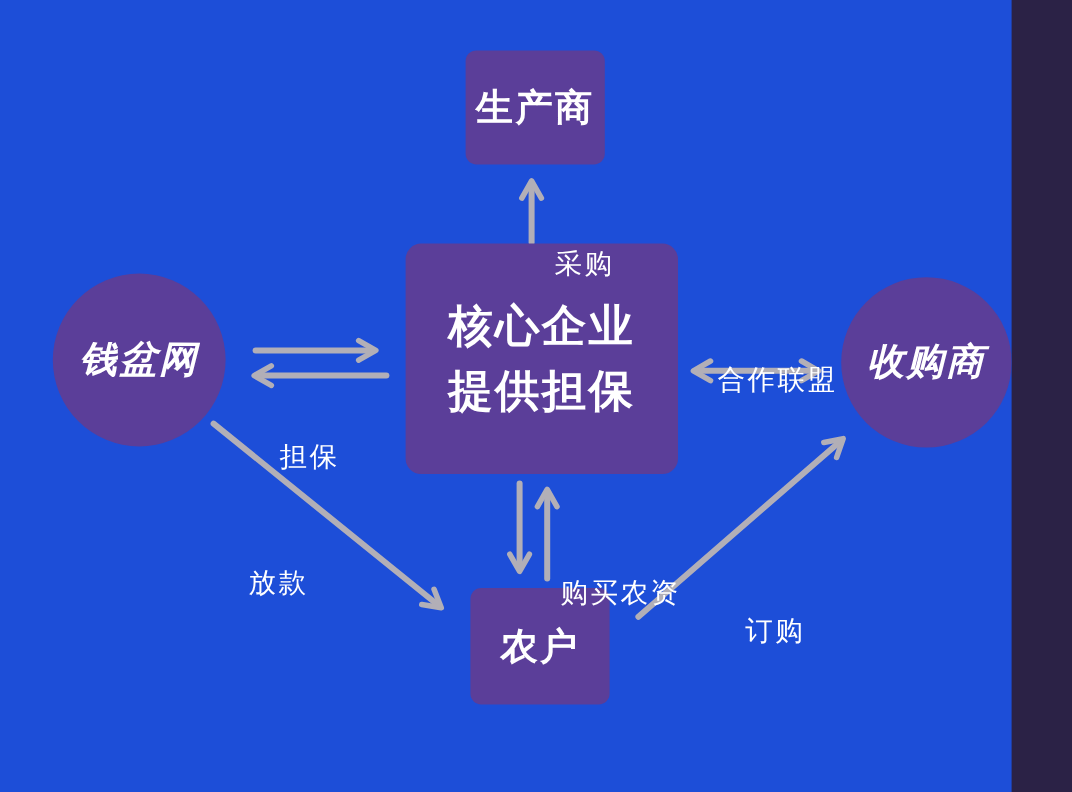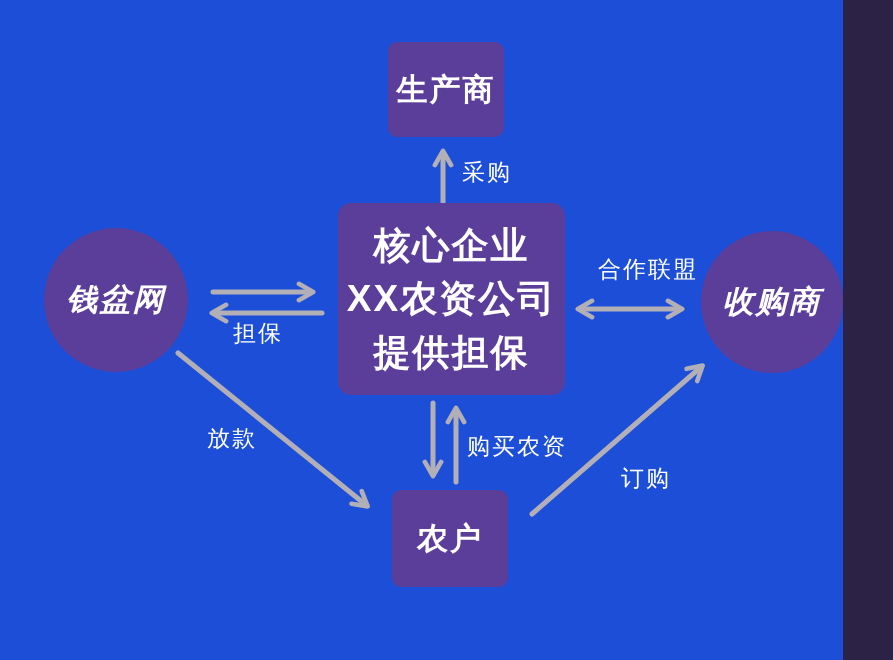--- a/index.html
+++ b/index.html
@@ -34,20 +34,21 @@
   .node-circle { border-radius: 50%; font-style: italic; }
   .node-label { font-size: 31px; letter-spacing: 2px; }
   .node-multiline { font-size: 37px; line-height: 1.45; letter-spacing: 2px; }
   .edge-label {
     position: absolute;
     color: #ffffff;
     font-size: 23px;
     letter-spacing: 2px;
     transform: translate(-50%, -50%);
     white-space: nowrap;
+    margin-top: 48px;
   }
   
   .producer { left: 388px; top: 42px;  width: 116px; height: 95px; }
   .core     { left: 338px; top: 203px; width: 227px; height: 192px; border-radius: 13px; }
   .qianpen  { left: 44px;  top: 228px; width: 144px; height: 144px; }
   .buyer    { left: 701px; top: 231px; width: 142px; height: 142px; }
   .farmer   { left: 392px; top: 490px; width: 116px; height: 97px; }
   
   .lbl-procure  { left: 487px; top: 172px; }
   .lbl-guarantee{ left: 258px; top: 333px; }
@@ -79,21 +80,20 @@
     </g>
   </svg>
 
   <div class="node node-rect producer">
     <span class="node-label">生产商</span>
   </div>
 
   <div class="node core">
     <div class="node-multiline">
       <div>核心企业</div>
-      <div>XX农资公司</div>
       <div>提供担保</div>
     </div>
   </div>
 
   <div class="node node-circle qianpen">
     <span class="node-label">钱盆网</span>
   </div>
 
   <div class="node node-circle buyer">
     <span class="node-label">收购商</span>

